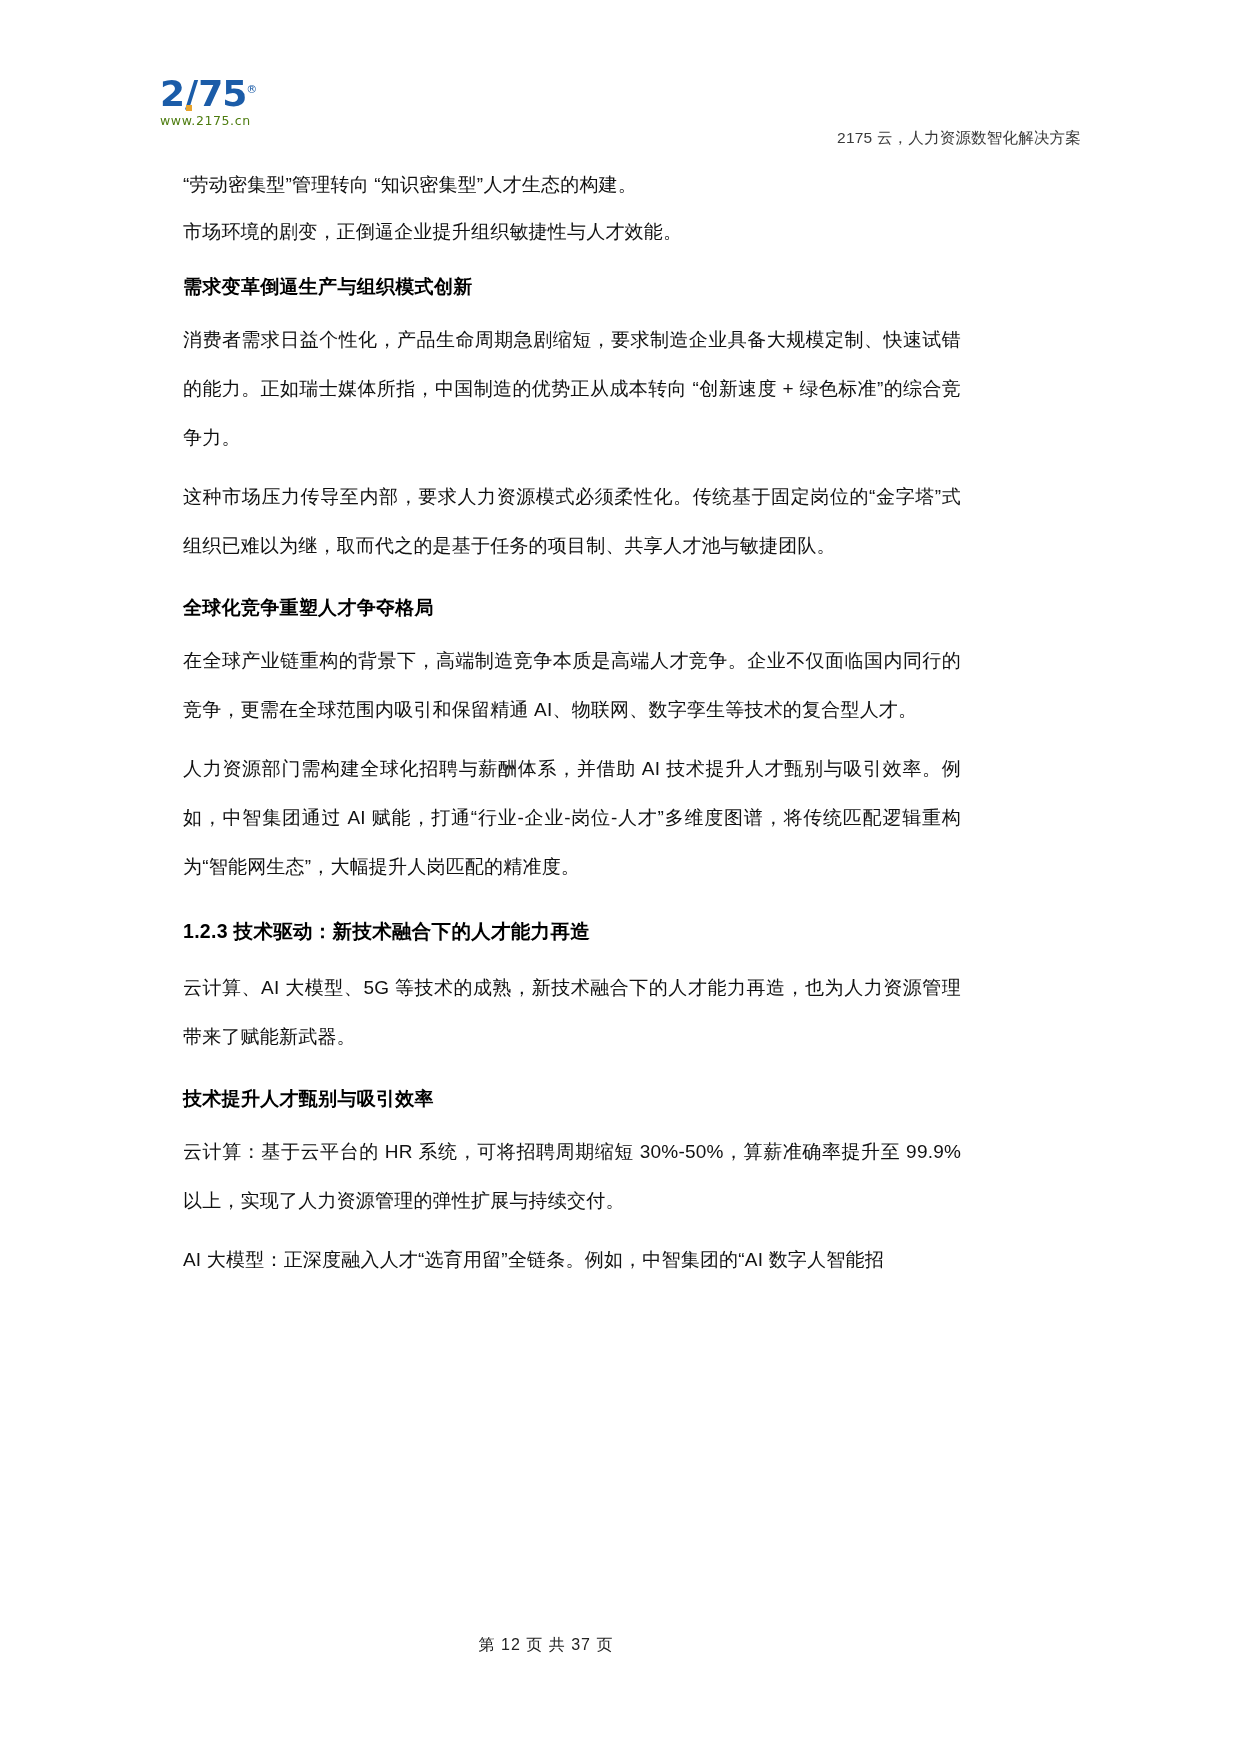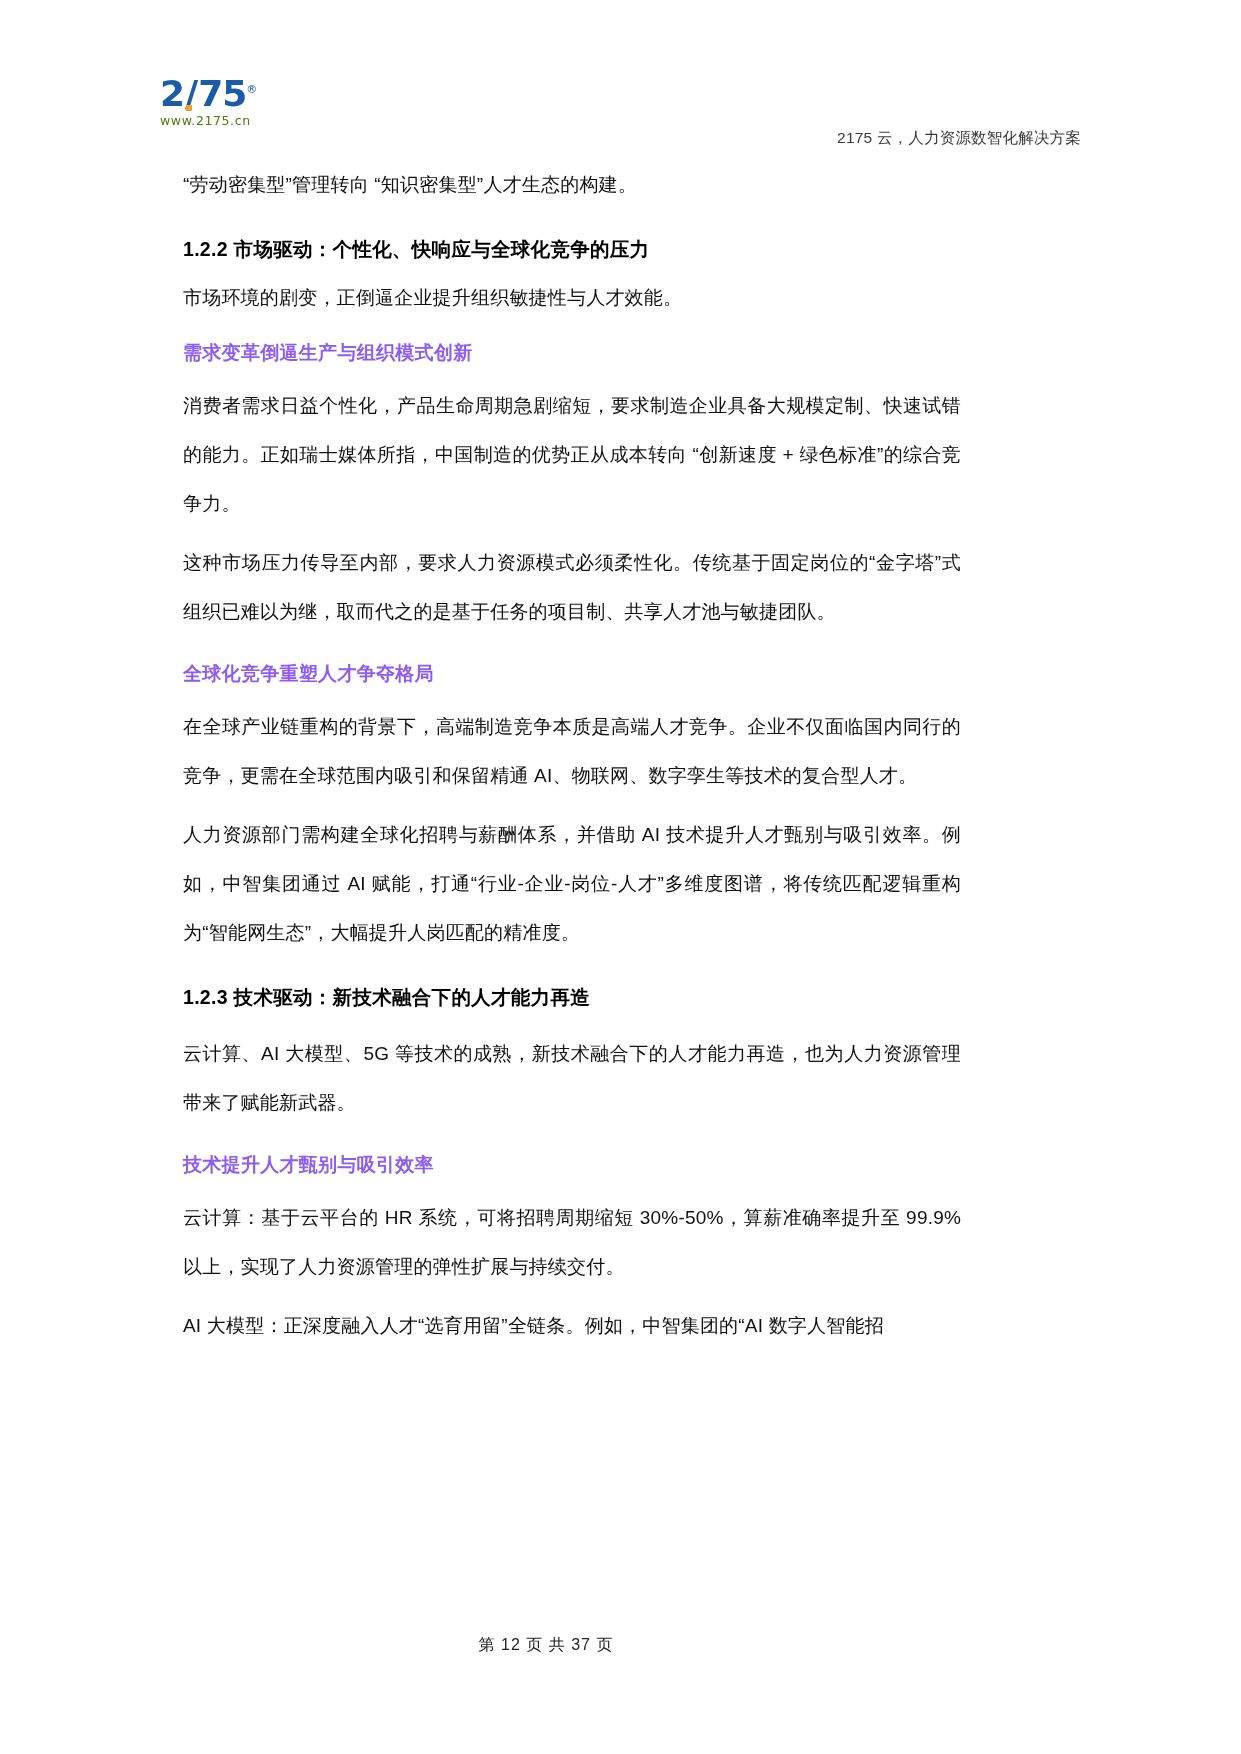--- a/index.html
+++ b/index.html
@@ -104,21 +104,21 @@
     font-size: 19.5px;
     font-weight: 700;
     color: #000000;
     margin: 24px 0 16px 0;
     line-height: 32px;
     letter-spacing: 0.3px;
   }
   .h4 {
     font-size: 19px;
     font-weight: 700;
-    color: #8b5cf6;
+    color: #000000;
     margin: 22px 0 12px 0;
     line-height: 32px;
     letter-spacing: 0.3px;
   }
   .lead {
     font-size: 19px;
     line-height: 34px;
     color: #111111;
     margin: 0 0 8px 0;
     letter-spacing: 0.2px;
@@ -151,21 +151,20 @@
       <div class="logo-url">www.2175.cn</div>
     </div>
 
     <div class="header-title">2175 云，人力资源数智化解决方案</div>
   </div>
 
   <div class="content">
 
     <p class="para tight">“劳动密集型”管理转向 “知识密集型”人才生态的构建。</p>
 
-    <h3 class="h3">1.2.2 市场驱动：个性化、快响应与全球化竞争的压力</h3>
 
     <p class="lead">市场环境的剧变，正倒逼企业提升组织敏捷性与人才效能。</p>
 
     <h4 class="h4">需求变革倒逼生产与组织模式创新</h4>
 
     <p class="para">消费者需求日益个性化，产品生命周期急剧缩短，要求制造企业具备大规模定制、快速试错的能力。正如瑞士媒体所指，中国制造的优势正从成本转向 “创新速度 + 绿色标准”的综合竞争力。</p>
 
     <p class="para">这种市场压力传导至内部，要求人力资源模式必须柔性化。传统基于固定岗位的“金字塔”式组织已难以为继，取而代之的是基于任务的项目制、共享人才池与敏捷团队。</p>
 
     <h4 class="h4">全球化竞争重塑人才争夺格局</h4>

